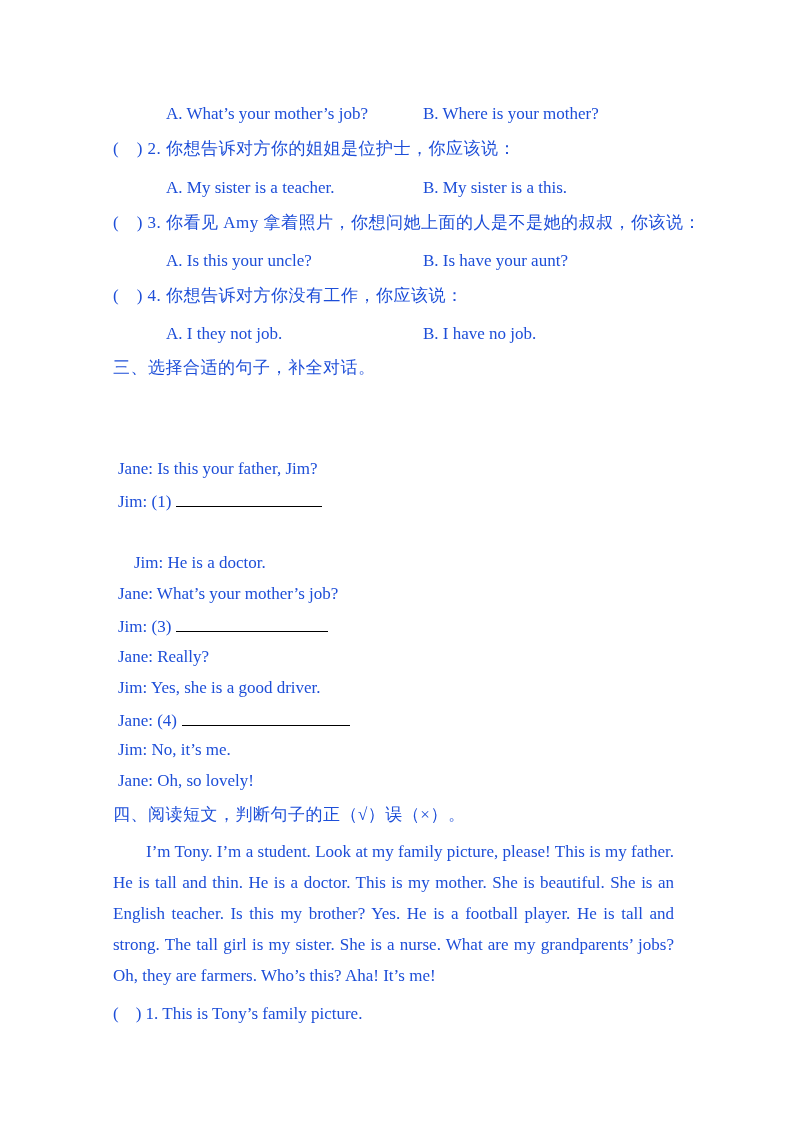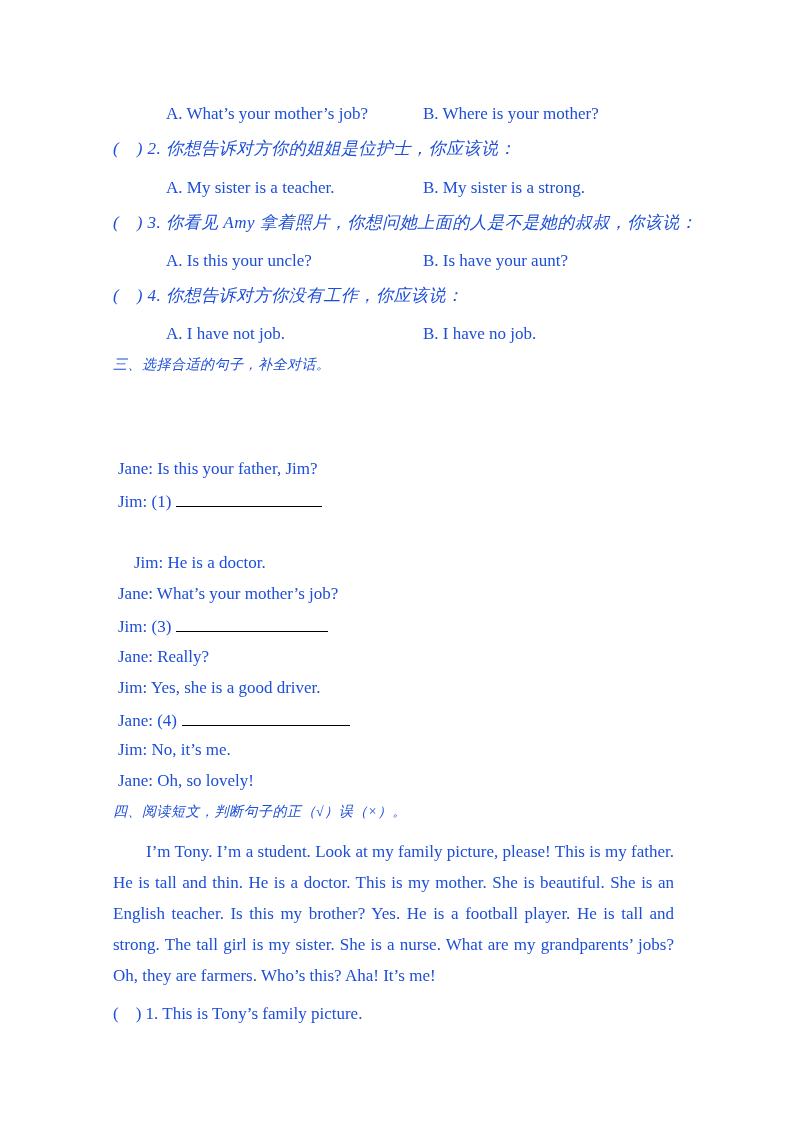--- a/index.html
+++ b/index.html
@@ -7,22 +7,22 @@
     position:relative;
     width:793px;height:1122px;
     margin:0 auto;
     background:#ffffff;
     font-family:"Liberation Serif","DejaVu Serif",serif;
     font-size:17px;
     color:#1d4ed8;
     overflow:hidden;
   }
   .abs{position:absolute;white-space:pre;}
-  .cn{letter-spacing:0.5px;font-style:italic;}
-  .sec-title{font-size:14px;text-align:center;}
+  .cn{letter-spacing:0.5px;}
+  .sec-title{font-size:17px;text-align:center;}
   .choice-box{
     position:absolute;left:105px;top:388px;
     width:574px;height:62px;
     border:1.6px solid #000;
   }
   .choice-box .opt{position:absolute;white-space:pre;}
   .blank{
     display:inline-block;
     height:16px;
     border-bottom:1.3px solid #000;
@@ -45,28 +45,28 @@
 </head>
 <body>
 
 <div class="page">
 
   <div class="abs" style="left:166px;top:104px;">A. What’s your mother’s job?</div>
   <div class="abs" style="left:423px;top:104px;">B. Where is your mother?</div>
 
   <div class="abs cn" style="left:113px;top:137px;">(　) 2. 你想告诉对方你的姐姐是位护士，你应该说：</div>
   <div class="abs" style="left:166px;top:178px;">A. My sister is a teacher.</div>
-  <div class="abs" style="left:423px;top:178px;">B. My sister is a strong.</div>
+  <div class="abs" style="left:423px;top:178px;">B. My sister is a this.</div>
 
   <div class="abs cn" style="left:113px;top:211px;">(　) 3. 你看见 Amy 拿着照片，你想问她上面的人是不是她的叔叔，你该说：</div>
   <div class="abs" style="left:166px;top:251px;">A. Is this your uncle?</div>
   <div class="abs" style="left:423px;top:251px;">B. Is have your aunt?</div>
 
   <div class="abs cn" style="left:113px;top:284px;">(　) 4. 你想告诉对方你没有工作，你应该说：</div>
-  <div class="abs" style="left:166px;top:324px;">A. I have not job.</div>
+  <div class="abs" style="left:166px;top:324px;">A. I they not job.</div>
   <div class="abs" style="left:423px;top:324px;">B. I have no job.</div>
 
   <div class="abs cn sec-title" style="left:113px;top:356px;">三、选择合适的句子，补全对话。</div>
 
 
   <div class="abs" style="left:118px;top:459px;"><span>Jane: Is this your father, Jim?</span></div>
   <div class="abs" style="left:118px;top:490px;"><span>Jim: (1)</span><span class="blank w1"></span></div>
   <div class="abs" style="left:118px;top:553px;margin-left:16px;"><span>Jim: He is a doctor.</span></div>
   <div class="abs" style="left:118px;top:584px;"><span>Jane: What’s your mother’s job?</span></div>
   <div class="abs" style="left:118px;top:615px;"><span>Jim: (3)</span><span class="blank w3"></span></div>

